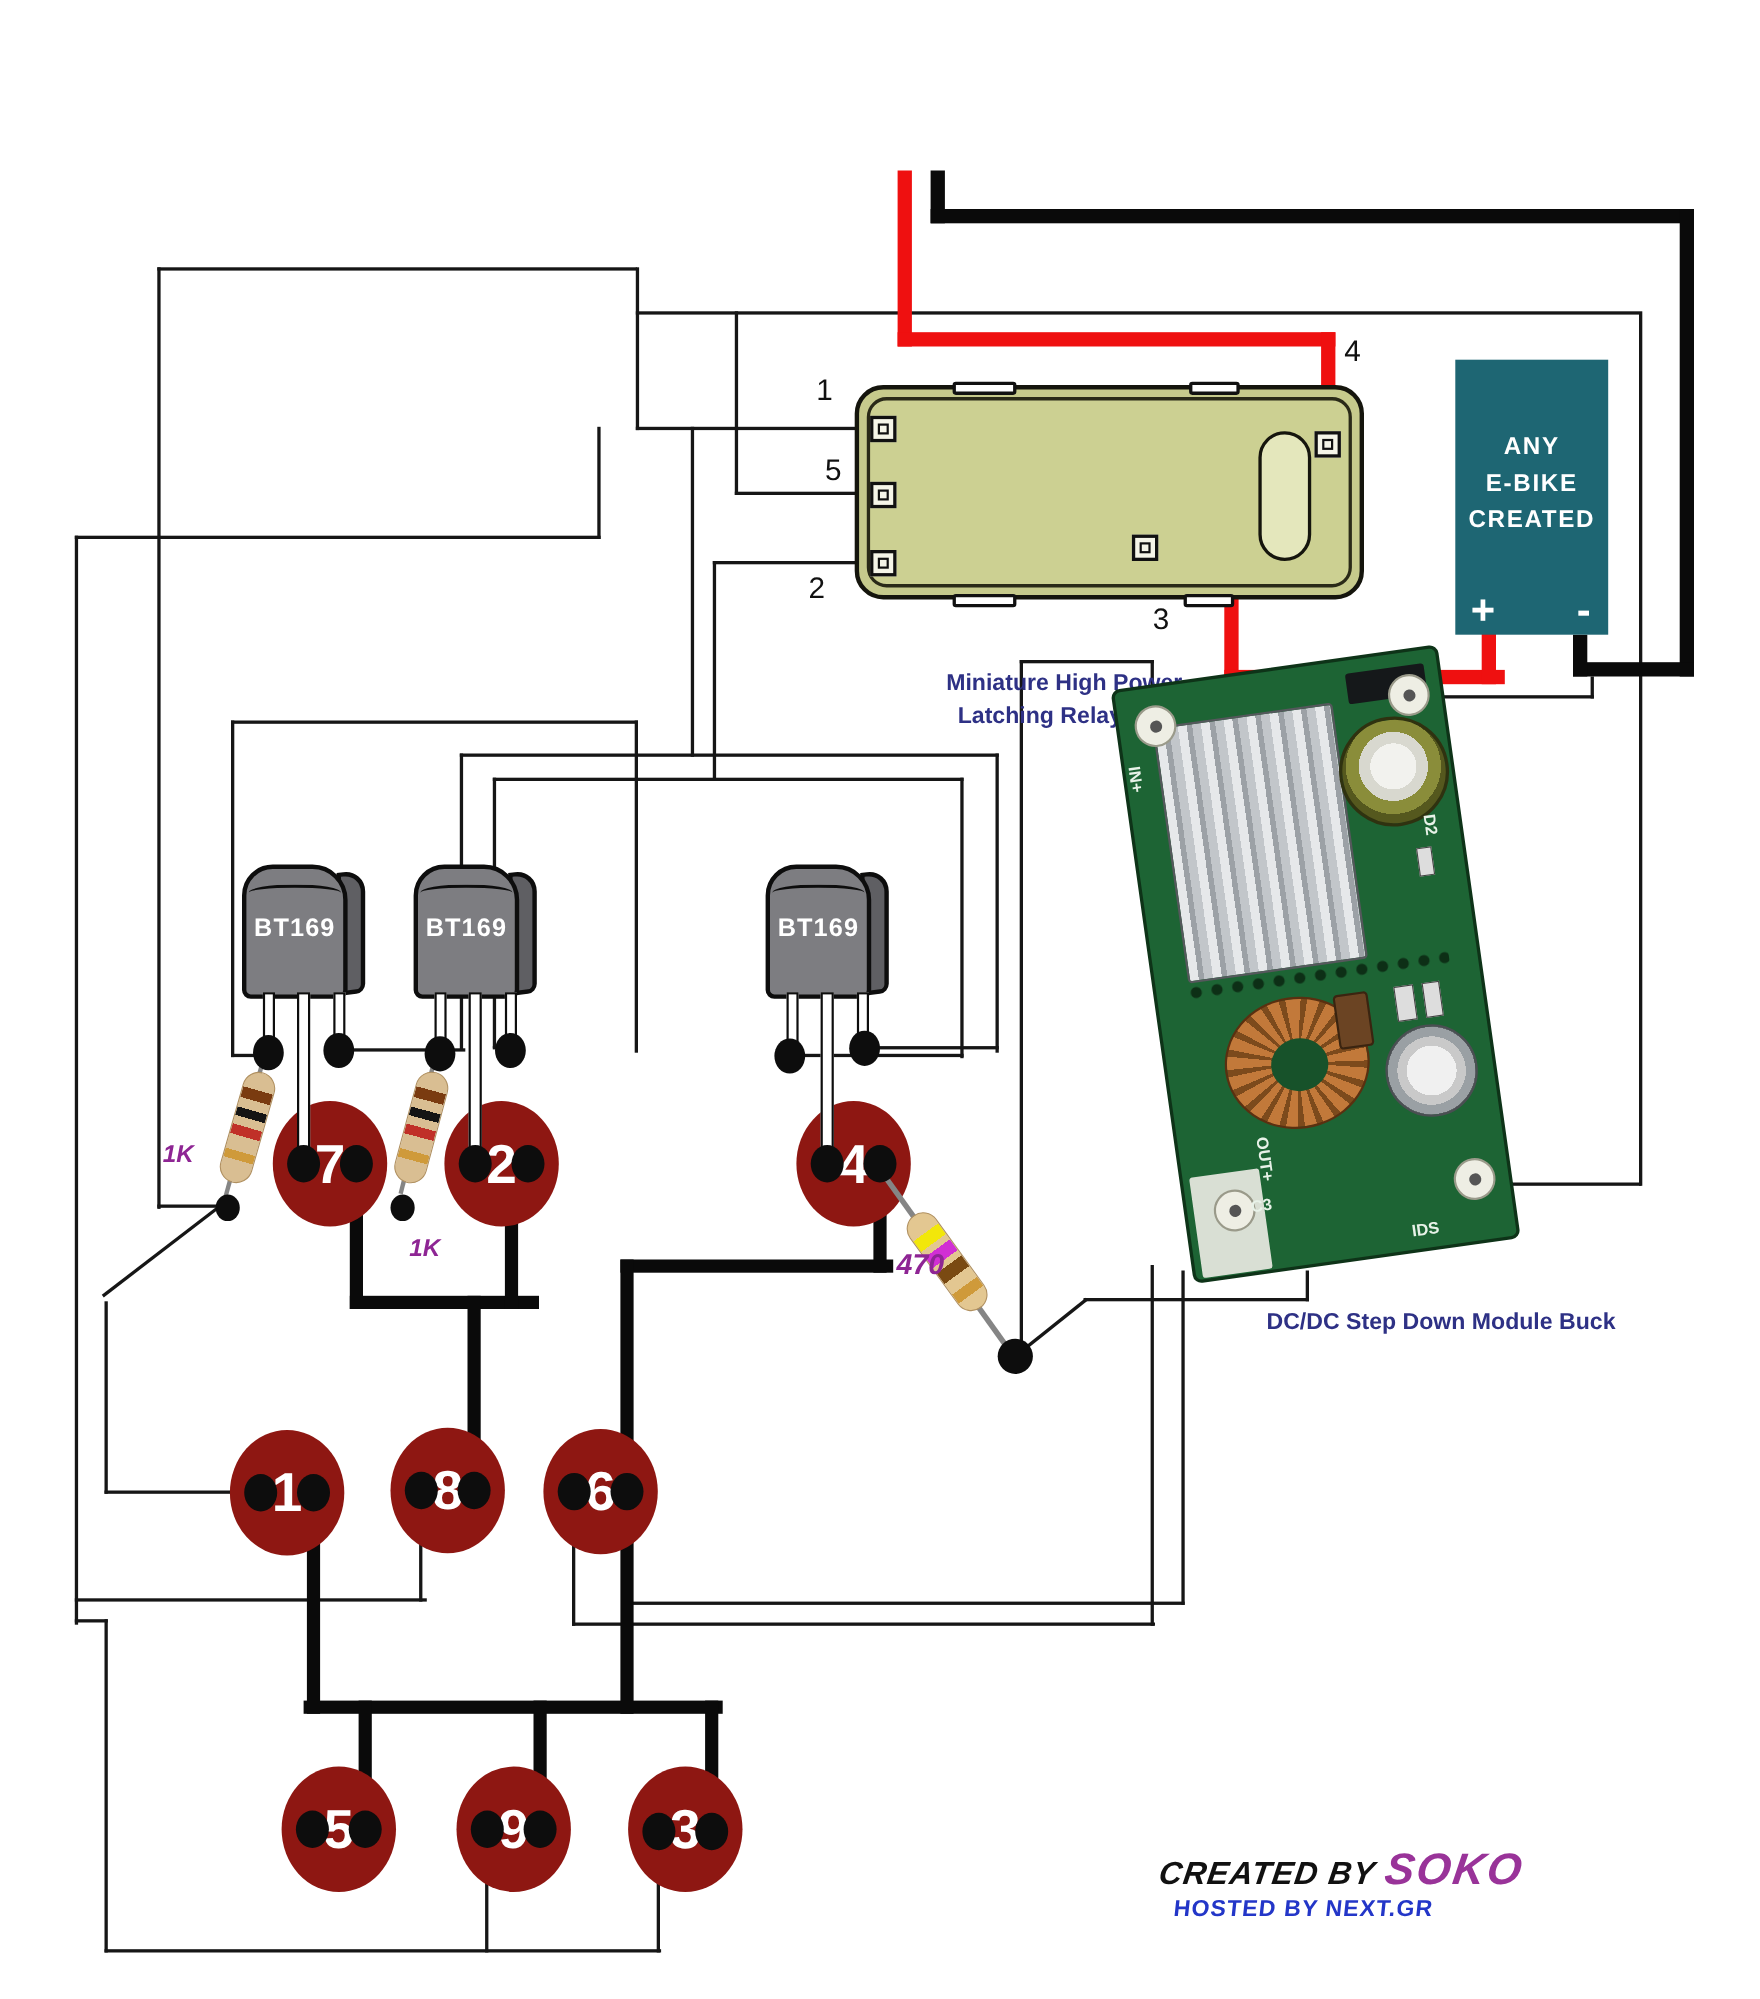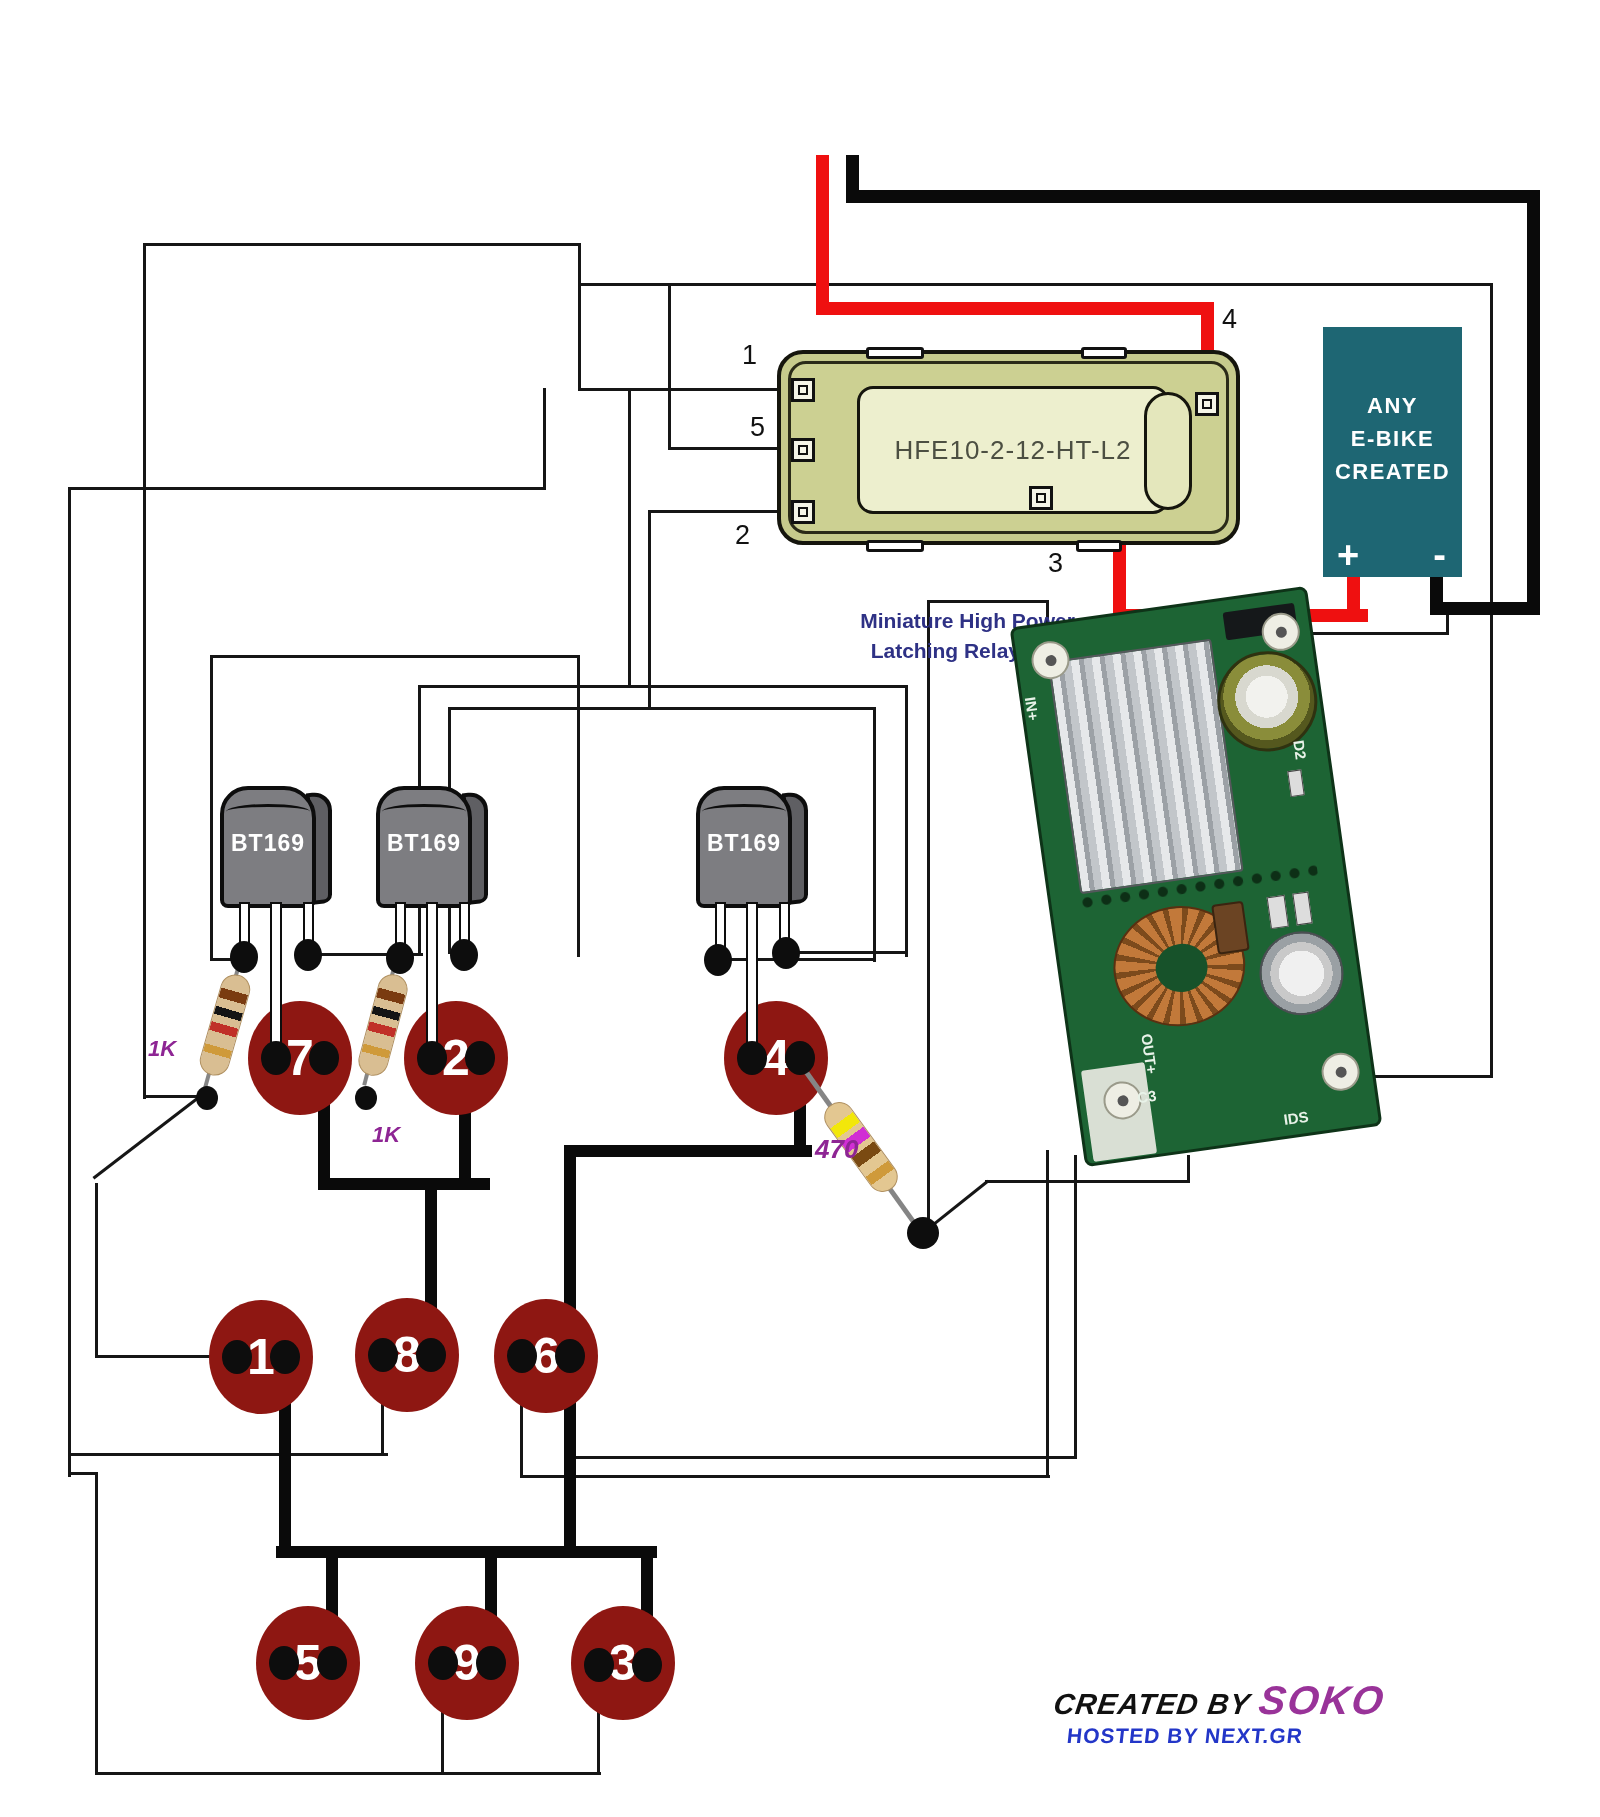--- a/index.html
+++ b/index.html
@@ -184,23 +184,20 @@
   <div class="wt" style="left:564px;top:1145px;width:12px;height:413px"></div>
   <div class="wt" style="left:279px;top:1348px;width:12px;height:210px"></div>
   <div class="wt" style="left:276px;top:1546px;width:381px;height:12px"></div>
   <div class="wt" style="left:326px;top:1546px;width:12px;height:122px"></div>
   <div class="wt" style="left:485px;top:1546px;width:12px;height:122px"></div>
   <div class="wt" style="left:641px;top:1546px;width:12px;height:122px"></div>
 
 
   <div class="relay">
     <div class="relay-inner"></div>
-    <div class="relay-plate">
-      <span>HFE10-2-12-HT-L2</span>
-    </div>
     <div class="relay-slot"></div>
     <div class="rsq" style="left:10px;top:24px">
         <i></i>
       </div>
     <div class="rsq" style="left:10px;top:84px">
         <i></i>
       </div>
     <div class="rsq" style="left:10px;top:146px">
         <i></i>
       </div>
@@ -342,20 +339,21 @@
     <div class="mpad" style="left:246px;top:20px"></div>
     <div class="mpad" style="left:24px;top:462px"></div>
     <div class="mpad" style="left:244px;top:464px"></div>
     <div class="silk" style="left:-4px;top:72px;transform:rotate(90deg)">IN+</div>
     <div class="silk" style="left:56px;top:430px;transform:rotate(90deg)">OUT+</div>
     <div class="silk" style="left:258px;top:150px;transform:rotate(90deg)">D2</div>
     <div class="silk" style="left:58px;top:472px">C3</div>
     <div class="silk" style="left:200px;top:514px">IDS</div>
   </div>
   <div class="dcdc-caption">
+    <div>DC/DC Step Down Module Buck</div>
   </div>
 
   <div class="credit1">
     <span class="created">CREATED BY </span><span class="soko">SOKO</span>
   </div>
   <div class="credit2">HOSTED BY NEXT.GR</div>
 
 </div>
 
 </body></html>

